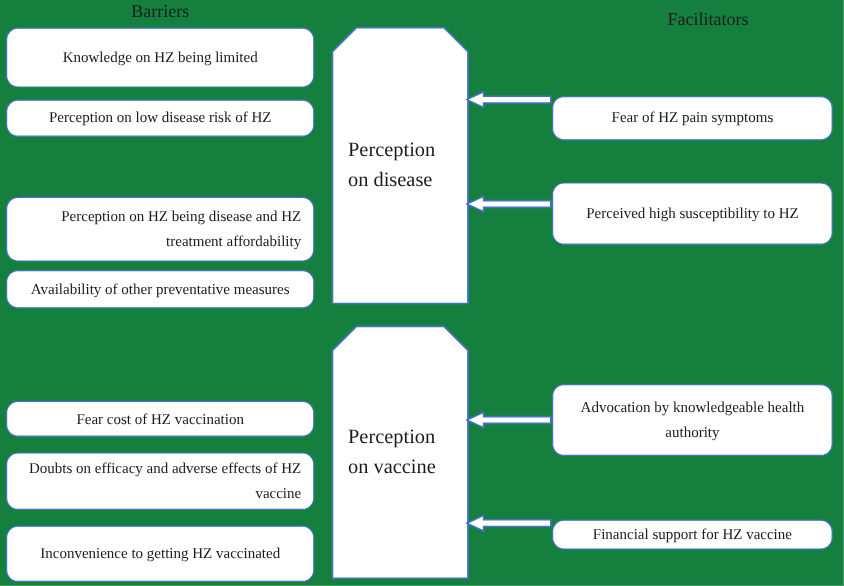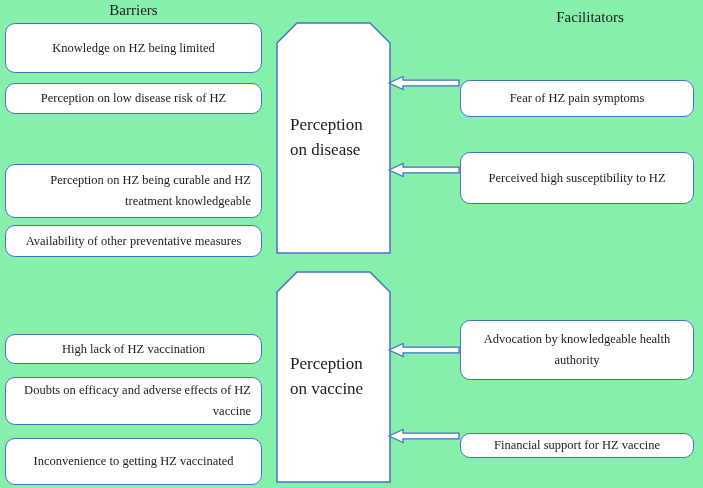--- a/index.html
+++ b/index.html
@@ -5,21 +5,21 @@
   :root { --accent: #4472C4; --ink: #1b1b1b; }
   * { box-sizing: border-box; margin: 0; padding: 0; }
   body {
     font-family: "Liberation Serif", "DejaVu Serif", serif;
     background: #ffffff;
   }
   .canvas {
     position: relative;
     width: 703px;
     height: 488px;
-    background: #86efac;
+    background: #15803d;
     overflow: hidden;
     color: var(--ink);
   }
   .heading {
     position: absolute;
     text-align: center;
     font-size: 15px;
     color: var(--ink);
     white-space: nowrap;
   }
@@ -65,27 +65,27 @@
   <div class="heading heading-barriers">Barriers</div>
   <div class="heading heading-facilitators">Facilitators</div>
 
   <div class="rbox lcol" style="top:23px;height:50px">
     <span>Knowledge on HZ being limited</span>
   </div>
   <div class="rbox lcol" style="top:83px;height:31px">
     <span>Perception on low disease risk of HZ</span>
   </div>
   <div class="rbox lcol" style="top:164px;height:54px">
-    <span>Perception on HZ being curable and HZ treatment knowledgeable</span>
+    <span>Perception on HZ being disease and HZ treatment affordability</span>
   </div>
   <div class="rbox lcol" style="top:225px;height:32px">
     <span>Availability of other preventative measures</span>
   </div>
   <div class="rbox lcol" style="top:334px;height:30px">
-    <span>High lack of HZ vaccination</span>
+    <span>Fear cost of HZ vaccination</span>
   </div>
   <div class="rbox lcol" style="top:377px;height:48px">
     <span>Doubts on efficacy and adverse effects of HZ vaccine</span>
   </div>
   <div class="rbox lcol" style="top:438px;height:47px">
     <span>Inconvenience to getting HZ vaccinated</span>
   </div>
 
   <div class="shape-wrap" style="left:276px;top:22px;width:115px;height:232px">
     <svg width="115" height="232" viewBox="0 0 115 232">

